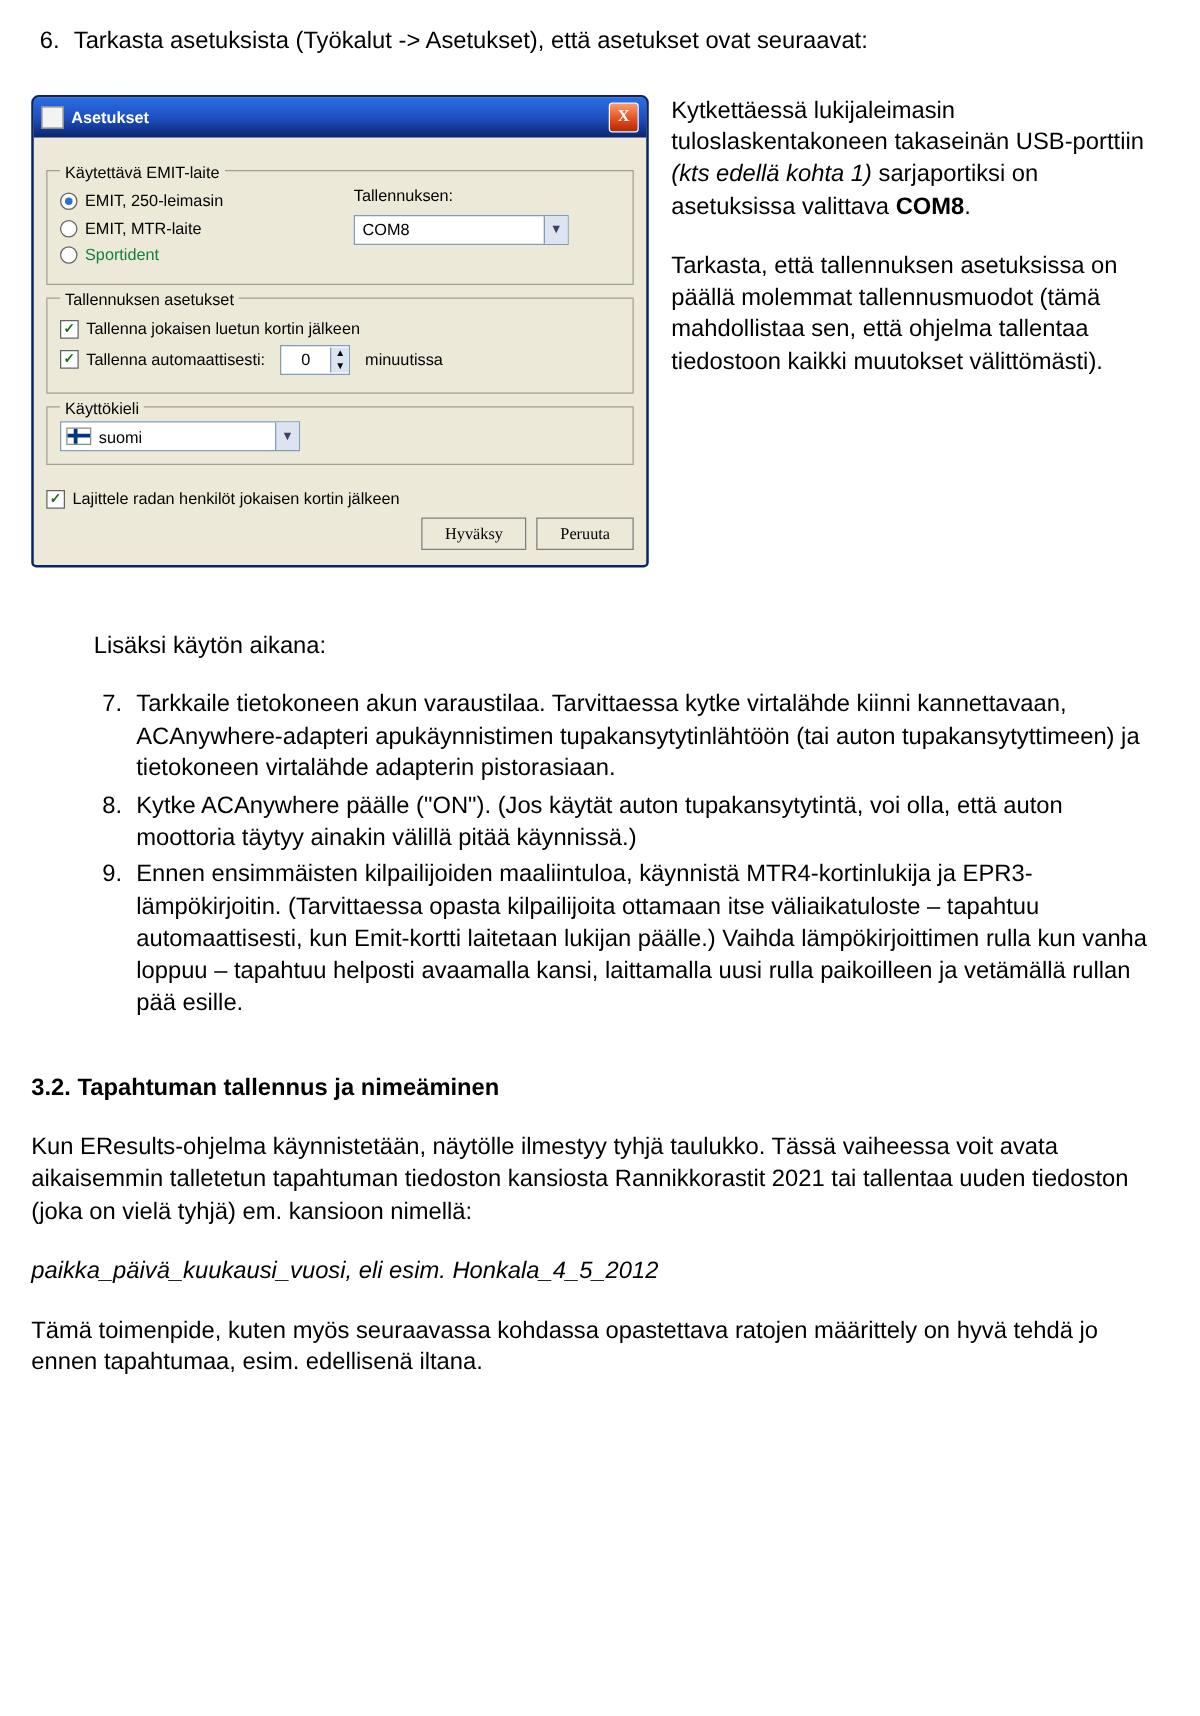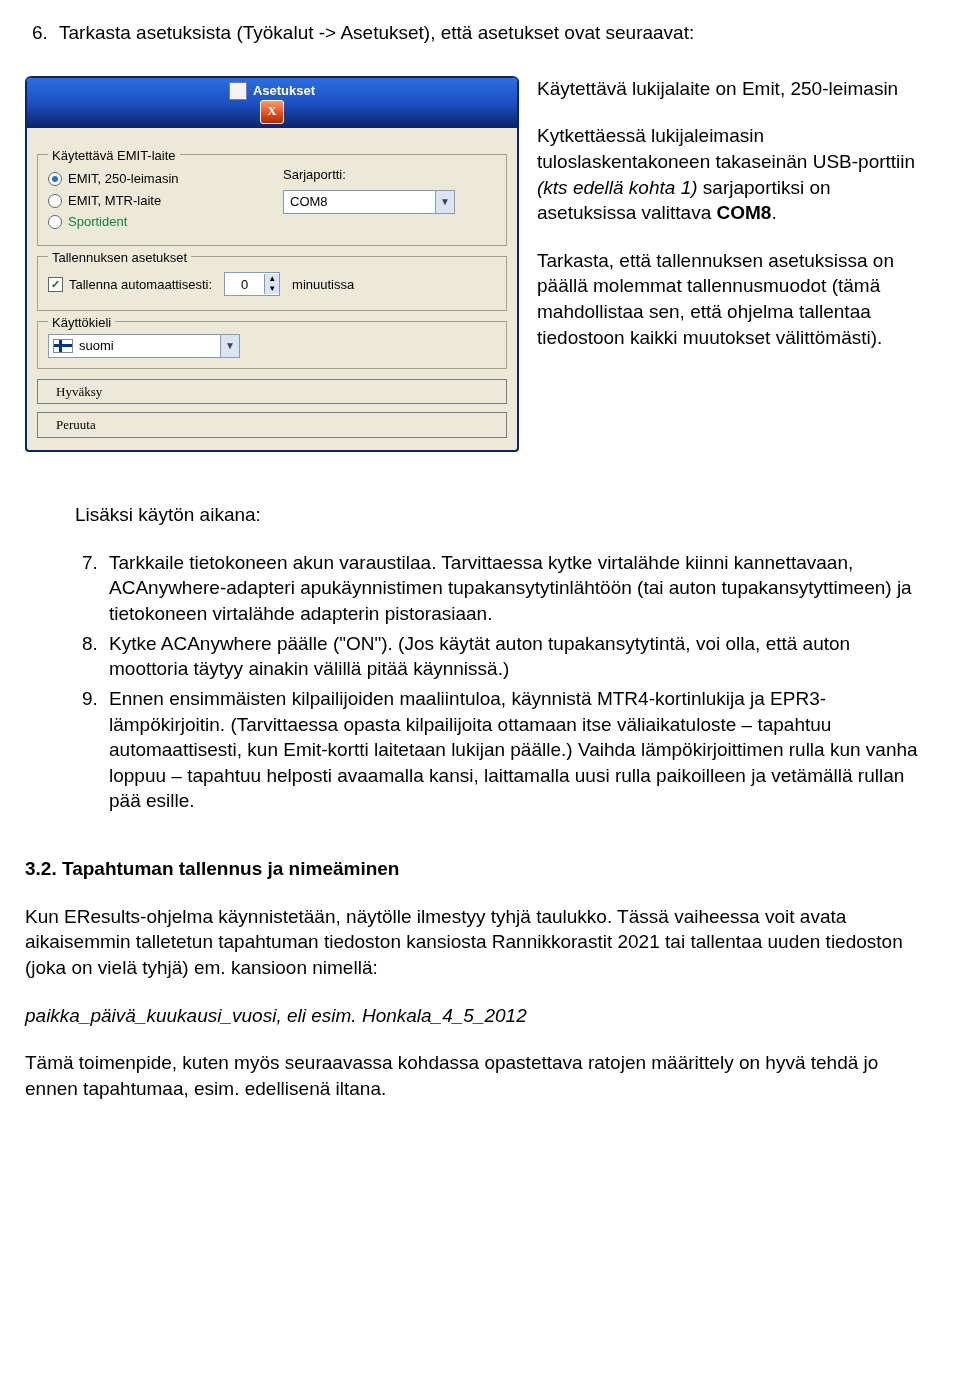--- a/index.html
+++ b/index.html
@@ -36,21 +36,20 @@
   }
   .titlebar {
     background: linear-gradient(to bottom, #2a6fe0 0%, #1e50c4 50%, #0a246a 100%);
     color: #fff;
     padding: 4px 6px;
     display: flex;
     align-items: center;
     justify-content: space-between;
     border-radius: 4px 4px 0 0;
     font-weight: bold;
-    flex-direction: column;
   }
   .titlebar .title-left { display: flex; align-items: center; gap: 6px; }
   .app-icon {
     width: 16px; height: 16px; background:#f3f3f3; border:1px solid #7d7d7d;
     display:inline-block;
   }
   .close-btn {
     width: 22px; height: 22px;
     background: linear-gradient(to bottom, #ff9a6a, #e04a1b 60%, #b02a00);
     border: 1px solid #fff;
@@ -104,21 +103,21 @@
   .spin {
     display:inline-flex; align-items:center; border:1px solid #7f9db9; background:#fff;
     height:22px; width:54px; margin:0 6px;
   }
   .spin .spin-text { flex:1; text-align:center; }
   .spin .spin-btns { display:flex;flex-direction:column; }
   .spin .spin-btns span {
     width:14px;height:10px;font-size:8px;line-height:10px;text-align:center;
     border-left:1px solid #7f9db9;background:#dbe4f0;
   }
-  .btn-row { display:flex; justify-content:flex-end; gap:8px; margin-top:6px;flex-direction:column; }
+  .btn-row { display:flex; justify-content:flex-end; gap:8px; margin-top:6px; }
   .btn {
     border:1px solid #7d7d7d; background:#ece9d8; padding:3px 18px; font-family:Tahoma;
     font-size:13px;
   }
   .kieli-combo-inner { display:flex;align-items:center;gap:6px;padding-left:4px; }
   .flag-fi {
     width:18px;height:12px;background:#fff;border:1px solid #8a8a8a;position:relative;
   }
   .flag-fi::before{content:"";position:absolute;left:5px;top:0;width:3px;height:100%;background:#003580;}
   .flag-fi::after{content:"";position:absolute;left:0;top:4px;width:100%;height:3px;background:#003580;}
@@ -164,32 +163,36 @@
             <div class="radio-row">
               <span class="radio-dot"></span>
               <span>EMIT, MTR-laite</span>
             </div>
             <div class="radio-row">
               <span class="radio-dot"></span>
               <span class="radio-label disabled">Sportident</span>
             </div>
           </div>
           <div class="col">
-            <div style="margin-bottom:6px;">Sarjaportti:</div>
+            <div style="margin-bottom:6px;">Tallennuksen:</div>
             <div class="combo">
               <span class="combo-text">COM8</span>
               <span class="combo-arrow">▼</span>
             </div>
           </div>
         </div>
       </div>
 
       <div class="fieldset">
         <span class="legend">Tallennuksen asetukset</span>
         <div class="fieldset-inner">
+          <div class="check-row">
+            <span class="checkbox checked"></span>
+            <span>Tallenna jokaisen luetun kortin jälkeen</span>
+          </div>
           <div class="check-row">
             <span class="checkbox checked"></span>
             <span>Tallenna automaattisesti:</span>
             <span class="spin">
               <span class="spin-text">0</span>
               <span class="spin-btns">
                 <span>▲</span>
                 <span>▼</span>
               </span>
             </span>
@@ -204,31 +207,34 @@
           <div class="combo" style="width:190px;">
             <span class="kieli-combo-inner" style="flex:1;">
               <span class="flag-fi"></span>
               <span>suomi</span>
             </span>
             <span class="combo-arrow">▼</span>
           </div>
         </div>
       </div>
 
+      <div class="check-row" style="margin-top:18px;">
+        <span class="checkbox checked"></span>
+        <span>Lajittele radan henkilöt jokaisen kortin jälkeen</span>
+      </div>
 
       <div class="btn-row">
         <div class="btn">Hyväksy</div>
         <div class="btn">Peruuta</div>
       </div>
 
     </div>
   </div>
 
   <div class="side-text">
-    <p><span>Käytettävä lukijalaite on Emit, 250-leimasin</span></p>
     <p>
       <span>Kytkettäessä lukijaleimasin tuloslaskentakoneen takaseinän USB-porttiin </span><span class="italic">(kts edellä kohta 1)</span><span> sarjaportiksi on asetuksissa valittava </span><span class="bold">COM8</span><span>.</span>
     </p>
     <p>Tarkasta, että tallennuksen asetuksissa on päällä molemmat tallennusmuodot (tämä mahdollistaa sen, että ohjelma tallentaa tiedostoon kaikki muutokset välittömästi).</p>
   </div>
 </div>
 
 <div class="indent-block">
   <p>Lisäksi käytön aikana:</p>
   <ol class="ol7" start="7">

